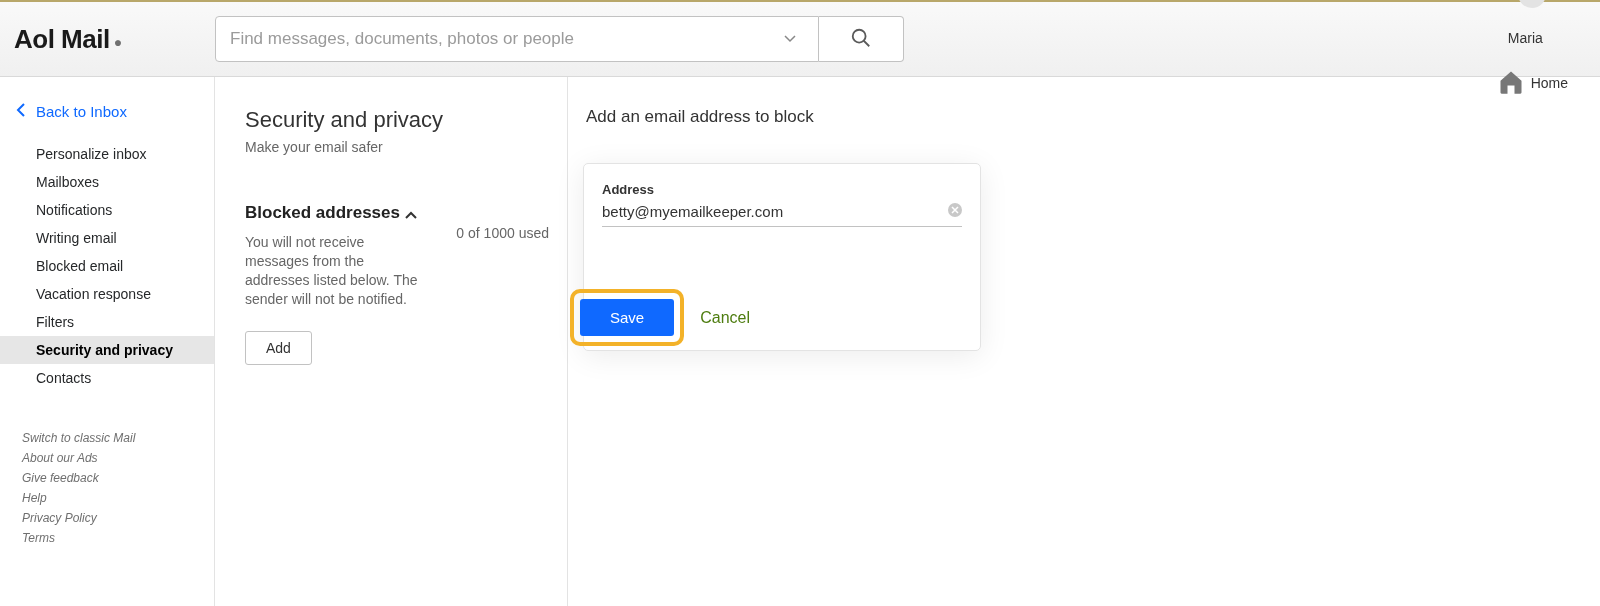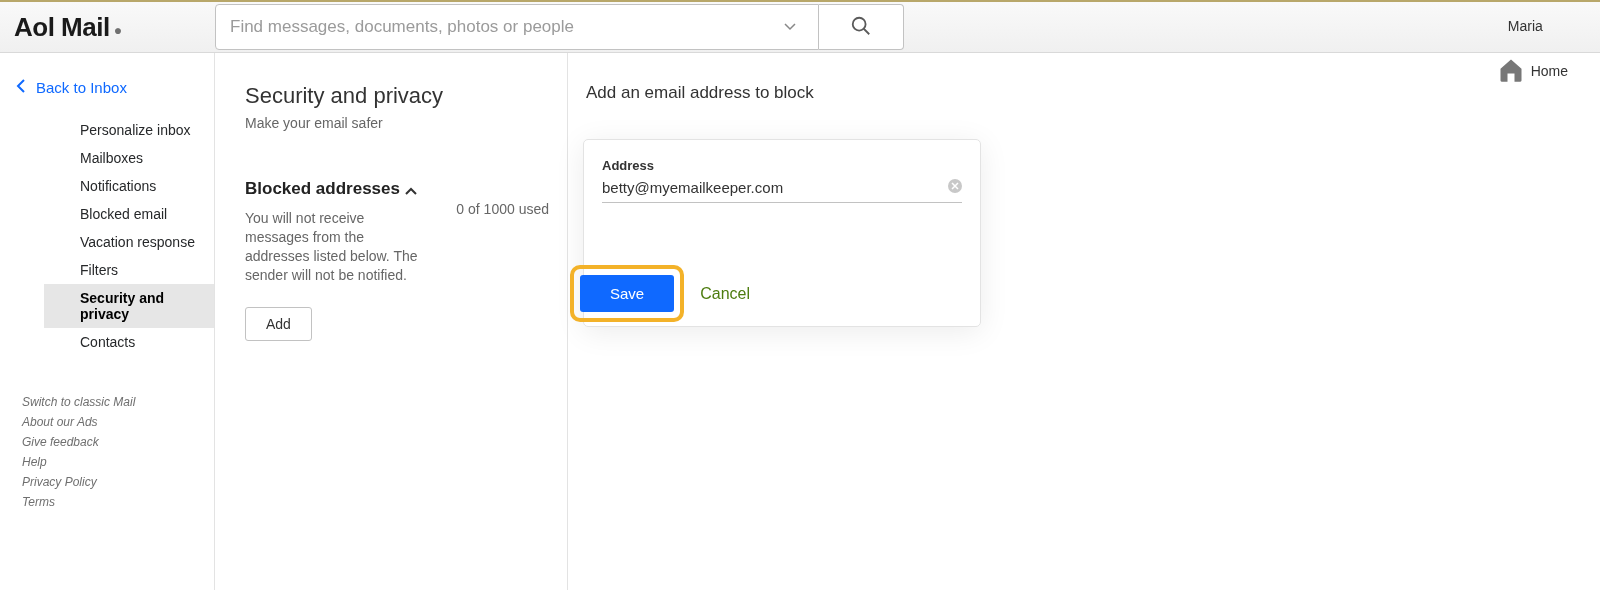--- a/index.html
+++ b/index.html
@@ -1,19 +1,19 @@
 <!DOCTYPE html>
 <html><head>
   <meta charset="utf-8">
   <style>
     * { margin: 0; padding: 0; box-sizing: border-box; font-family: "Helvetica Neue", Arial, sans-serif; }
     body { width: 1600px; height: 606px; background: #fff; overflow: hidden; }
 
     .header {
-      height: 53px;
+      height: 77px;
       background: linear-gradient(to bottom, #f9f9f9 0%, #f0f0f0 100%);
       border-top: 2px solid #b8a76a;
       border-bottom: 1px solid #d9d9d9;
       display: flex;
       align-items: center;
       padding: 0 14px;
     }
     .logo {
       width: 170px;
       display: flex;
@@ -86,21 +86,21 @@
     .body { display: flex; height: calc(606px - 69px); }
 
     .sidebar { width: 215px; border-right: 1px solid #e3e3e3; padding-top: 18px; }
     .back-link {
       display: flex; align-items: center; gap: 10px;
       color: #0f69ff; font-size: 15px; padding: 8px 14px 20px 16px; cursor: pointer;
     }
     .back-link svg { width: 10px; height: 14px; }
     .sidebar-item {
       padding: 6px 14px 6px 36px; font-size: 14px; color: #26282a; cursor: pointer;
-      display: flex; align-items: center; margin-left: 44px;
+      display: flex; align-items: center;
     }
     .sidebar-item.active {
       background: #e6e6e6; font-weight: 700; color: #000;
     }
     .sidebar-footer {
       padding: 36px 14px 0 22px;
       font-style: italic;
     }
     .sidebar-footer a {
       display: block; font-size: 12px; color: #6f6f6f; text-decoration: none;
@@ -250,20 +250,23 @@
     <div class="sidebar-item">
         <span>Personalize inbox</span>
       </div>
     <div class="sidebar-item">
         <span>Mailboxes</span>
       </div>
     <div class="sidebar-item">
         <span>Notifications</span>
       </div>
     <div class="sidebar-item">
+        <span>Writing email</span>
+      </div>
+    <div class="sidebar-item">
         <span>Blocked email</span>
       </div>
     <div class="sidebar-item">
         <span>Vacation response</span>
       </div>
     <div class="sidebar-item">
         <span>Filters</span>
       </div>
     <div class="sidebar-item active">
         <span>Security and privacy</span>

